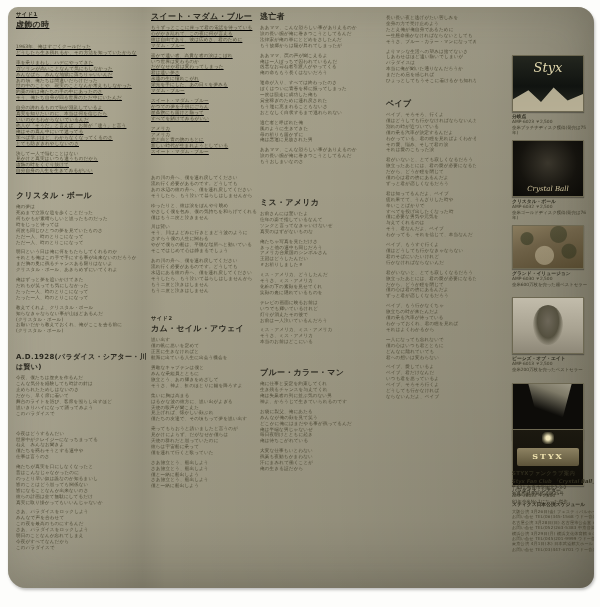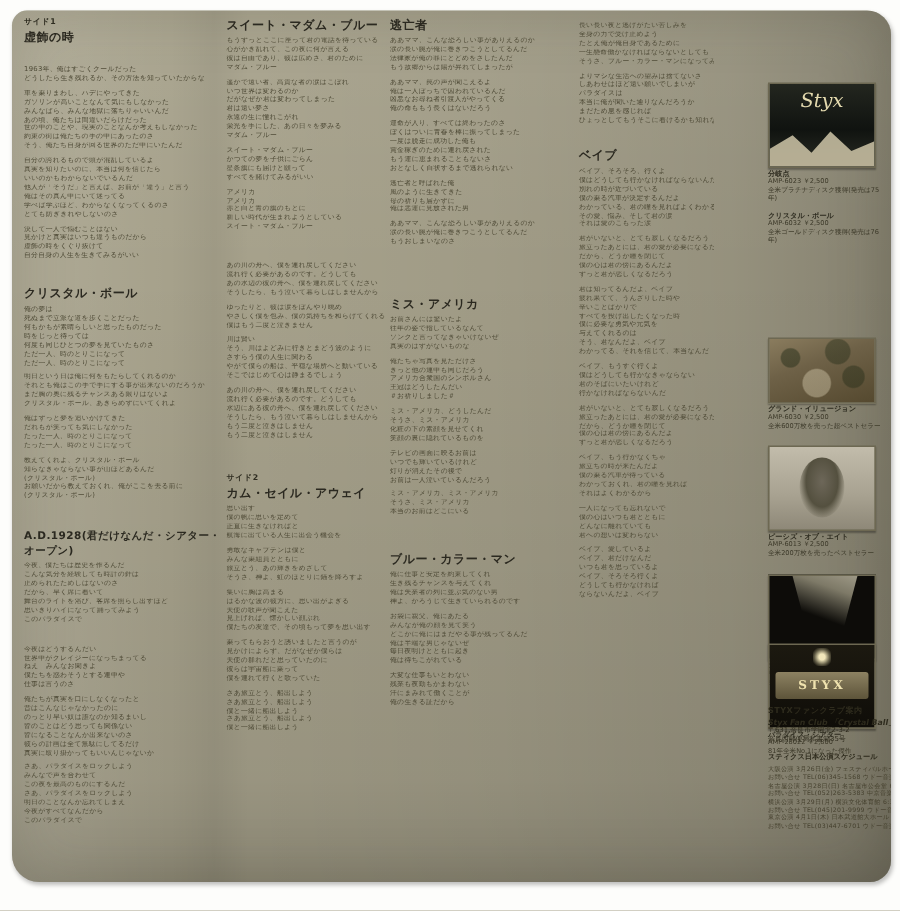--- a/index.html
+++ b/index.html
@@ -64,21 +64,21 @@
   #schedule{position:absolute;left:504px;top:494px;width:92px;}
   #schedule .st{font-size:4.8px;font-weight:bold;color:#2e2b1d;margin-bottom:2px;}
   #schedule .lines{font-size:4.1px;line-height:5.4px;color:#45402e;}
 </style>
 </head>
 <body>
 
 <div id="sheet">
 
   <div class="col" id="col1">
-    <div class="sec" style="margin-top:4px;">
+    <div class="sec" style="margin-top:4px;text-decoration:underline;">
       <div class="side-label">サイド1</div>
       <div class="sec-title">虚飾の時</div>
       <div class="lines" style="margin-top:14px;">
           <div class="ln">1963年、俺はすごくクールだった</div>
           <div class="ln">どうしたら生き残れるか、その方法を知っていたからな</div>
           <div class="gap"></div>
           <div class="ln">車を乗りまわし、ハデにやってきた</div>
           <div class="ln">ガソリンが高いことなんて気にもしなかった</div>
           <div class="ln">みんなばら、みんな地獄に落ちりゃいいんだ</div>
           <div class="ln">あの頃、俺たちは間違いだらけだった</div>
@@ -122,21 +122,21 @@
           <div class="ln">たった一人、時のとりこになって</div>
           <div class="gap"></div>
           <div class="ln">教えてくれよ、クリスタル・ボール</div>
           <div class="ln">知らなきゃならない事が山ほどあるんだ</div>
           <div class="ln">(クリスタル・ボール)</div>
           <div class="ln">お願いだから教えておくれ、俺がここを去る前に</div>
           <div class="ln">(クリスタル・ボール)</div>
         </div>
     </div>
     <div class="sec" style="margin-top:18px;">
-      <div class="sec-title small">A.D.1928(君だけなんだ・シアター・オープン)</div>
+      <div class="sec-title small">A.D.1928(パラダイス・シアター・川は賢い)</div>
       <div class="lines">
           <div class="ln">今夜、僕たちは歴史を作るんだ</div>
           <div class="ln">こんな気分を経験しても時計の針は</div>
           <div class="ln">止められたためしはないのさ</div>
           <div class="ln">だから、早く席に着いて</div>
           <div class="ln">舞台のライトを浴び、客席を照らし出すほど</div>
           <div class="ln">思いきりハイになって踊ってみよう</div>
           <div class="ln">このパラダイスで</div>
         </div>
     </div>
@@ -161,21 +161,21 @@
           <div class="ln">この夜を最高のものにするんだ</div>
           <div class="ln">さあ、パラダイスをロックしよう</div>
           <div class="ln">明日のことなんか忘れてしまえ</div>
           <div class="ln">今夜がすべてなんだから</div>
           <div class="ln">このパラダイスで</div>
         </div>
     </div>
   </div>
 
   <div class="col" id="col2">
-    <div class="sec" style="margin-top:4px;">
+    <div class="sec" style="margin-top:4px;text-decoration:underline;">
       <div class="sec-title">スイート・マダム・ブルー</div>
       <div class="lines">
           <div class="ln">もうずっとここに座って君の電話を待っている</div>
           <div class="ln">心がかき乱れて、この夜に何が言える</div>
           <div class="ln">彼は自由であり、彼は広めさ、君のために</div>
           <div class="ln">マダム・ブルー</div>
           <div class="gap"></div>
           <div class="ln">遥かで遠い者、高貴な者の涙はこぼれ</div>
           <div class="ln">いつ世界は変わるのか</div>
           <div class="ln">だがなぜか君は変わってしまった</div>
@@ -422,20 +422,23 @@
         <div class="mtn"></div>
       </div>
       <div class="cap">
         <div class="t">分岐点</div>
         <div>AMP-6023 ￥2,500</div>
         <div>全米プラチナディスク獲得(発売は75年)</div>
       </div>
     </div>
 
     <div class="album" style="top:95px;">
+      <div class="cover cov-crystal">
+        <div class="script">Crystal Ball</div>
+      </div>
       <div class="cap">
         <div class="t">クリスタル・ボール</div>
         <div>AMP-6032 ￥2,500</div>
         <div>全米ゴールドディスク獲得(発売は76年)</div>
       </div>
     </div>
 
     <div class="album" style="top:180px;">
       <div class="cover cov-grand" style="height:42px;">
         <div class="leaf"></div>

